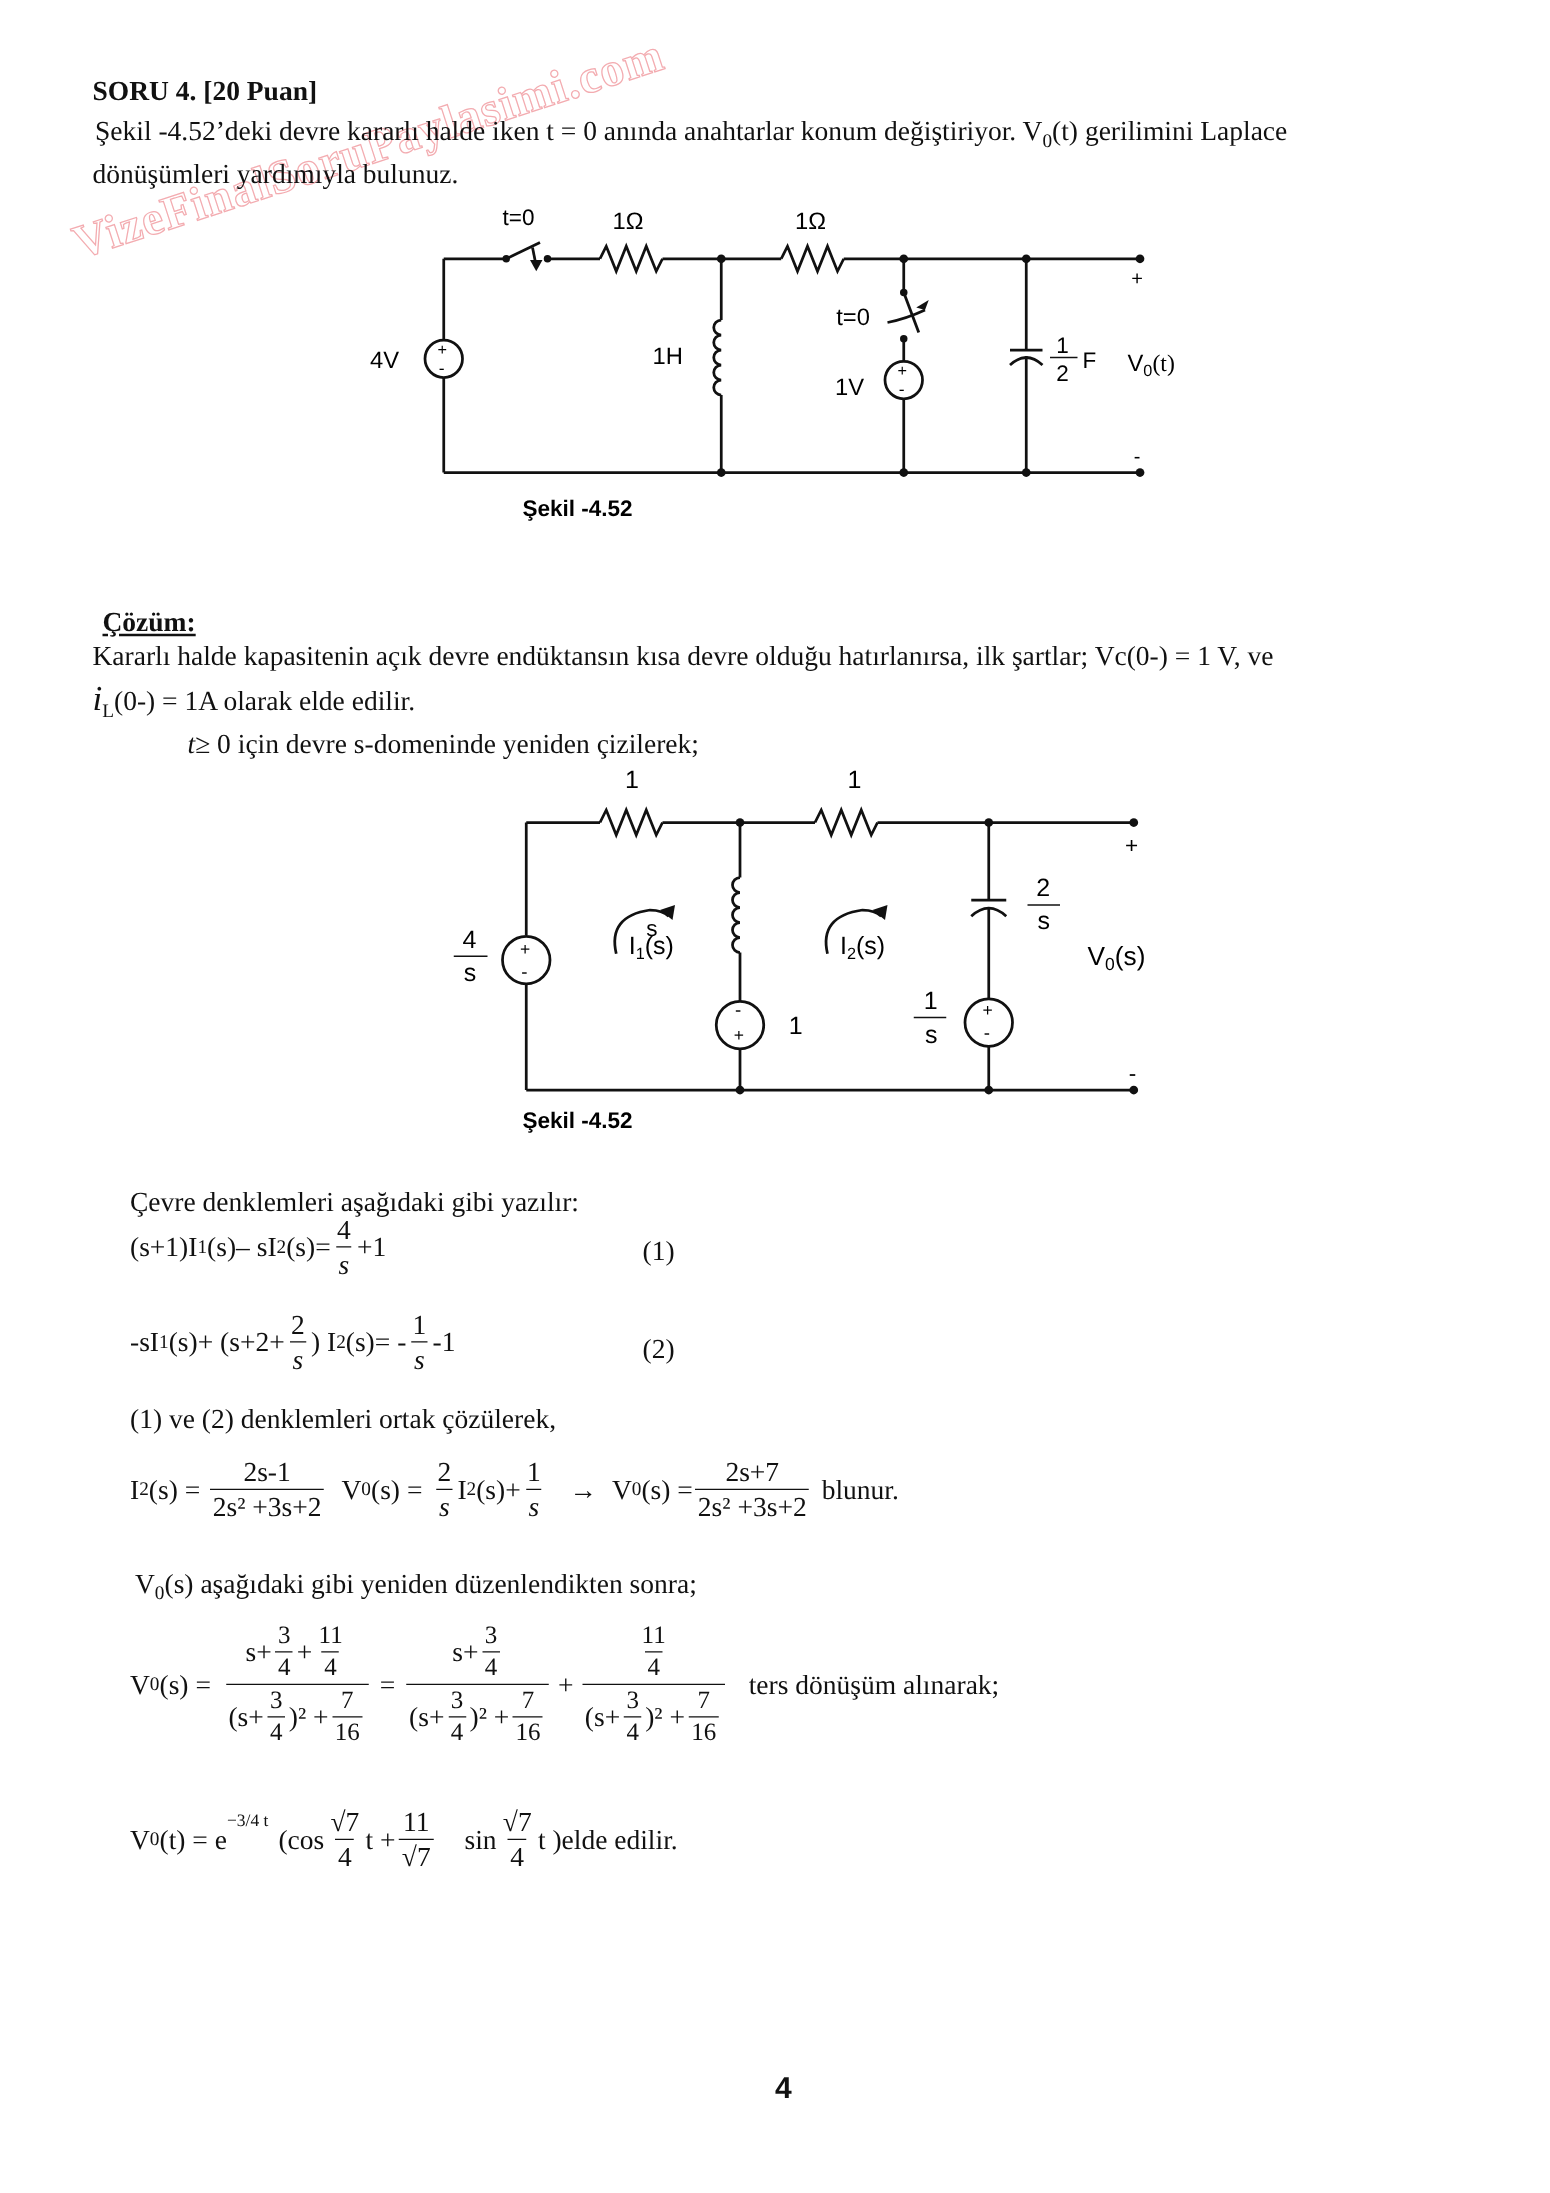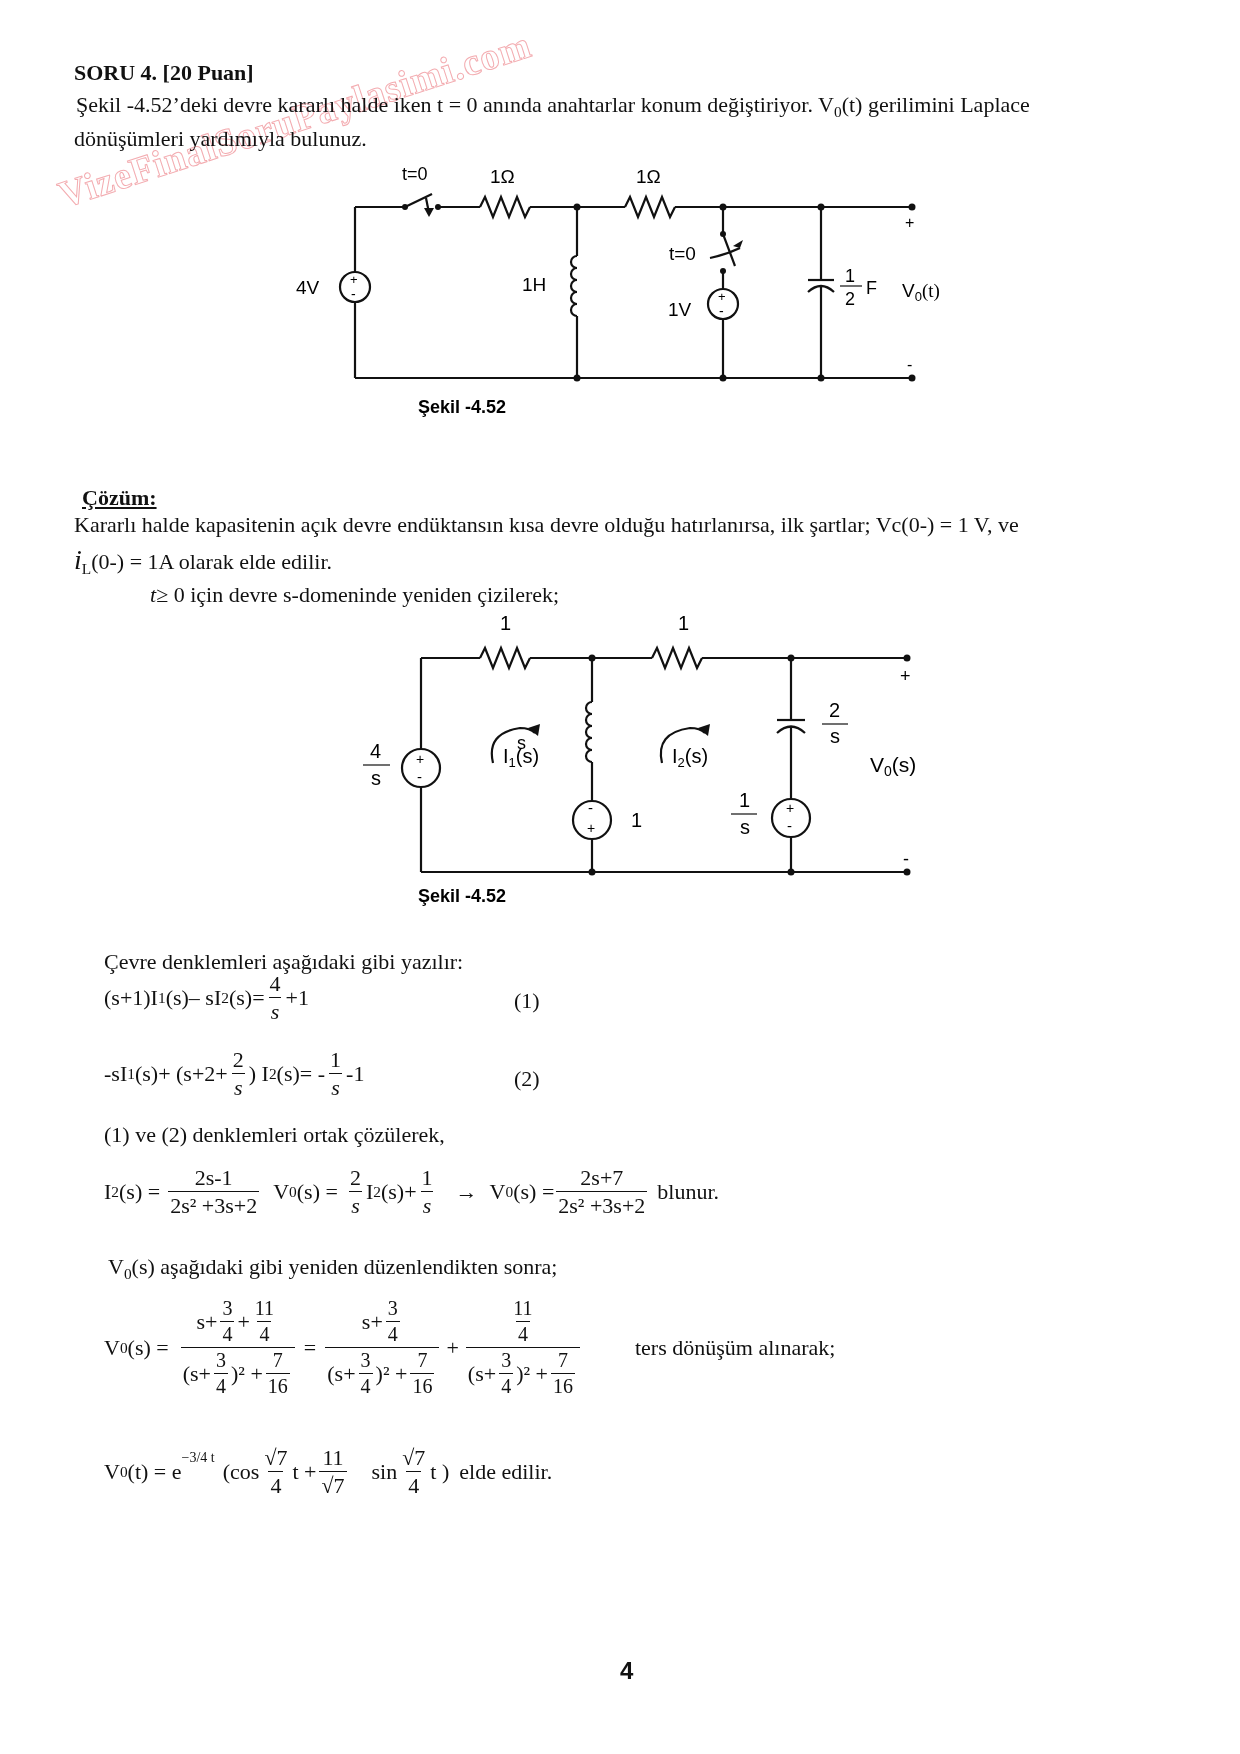--- a/index.html
+++ b/index.html
@@ -330,21 +330,21 @@
           <span class="num sm">3</span>
           <span class="den sm">4</span>
         </span>
       <span>)² +</span>
       <span class="frac">
           <span class="num sm">7</span>
           <span class="den sm">16</span>
         </span>
     </span>
   </span>
-  <span style="margin-left:52px;">ters dönüşüm alınarak;</span>
+  <span style="margin-left:16px;">ters dönüşüm alınarak;</span>
 </div>
 
 <div class="eqrow math" style="left:104px; top:1446px;">
   <span>V</span>
     <sub>0</sub>
     <span>(t) =  e</span>
   <sup style="font-size:14px; position:relative; top:-14px;">−3/4 t</sup>
   <span style="margin-left:8px;">(cos</span>
   <span class="frac">
       <span class="num">√7</span>
@@ -354,16 +354,16 @@
   <span class="frac">
       <span class="num">11</span>
       <span class="den">√7</span>
     </span>
   <span style="margin-left:22px;">sin</span>
   <span class="frac">
       <span class="num">√7</span>
       <span class="den">4</span>
     </span>
   <span>t )</span>
-  <span style="margin-left:10px;">elde edilir.</span>
+  <span style="">elde edilir.</span>
 </div>
 
 <div class="abs page-number" style="left:620px; top:1657px;">4</div>
 
 </body></html>

